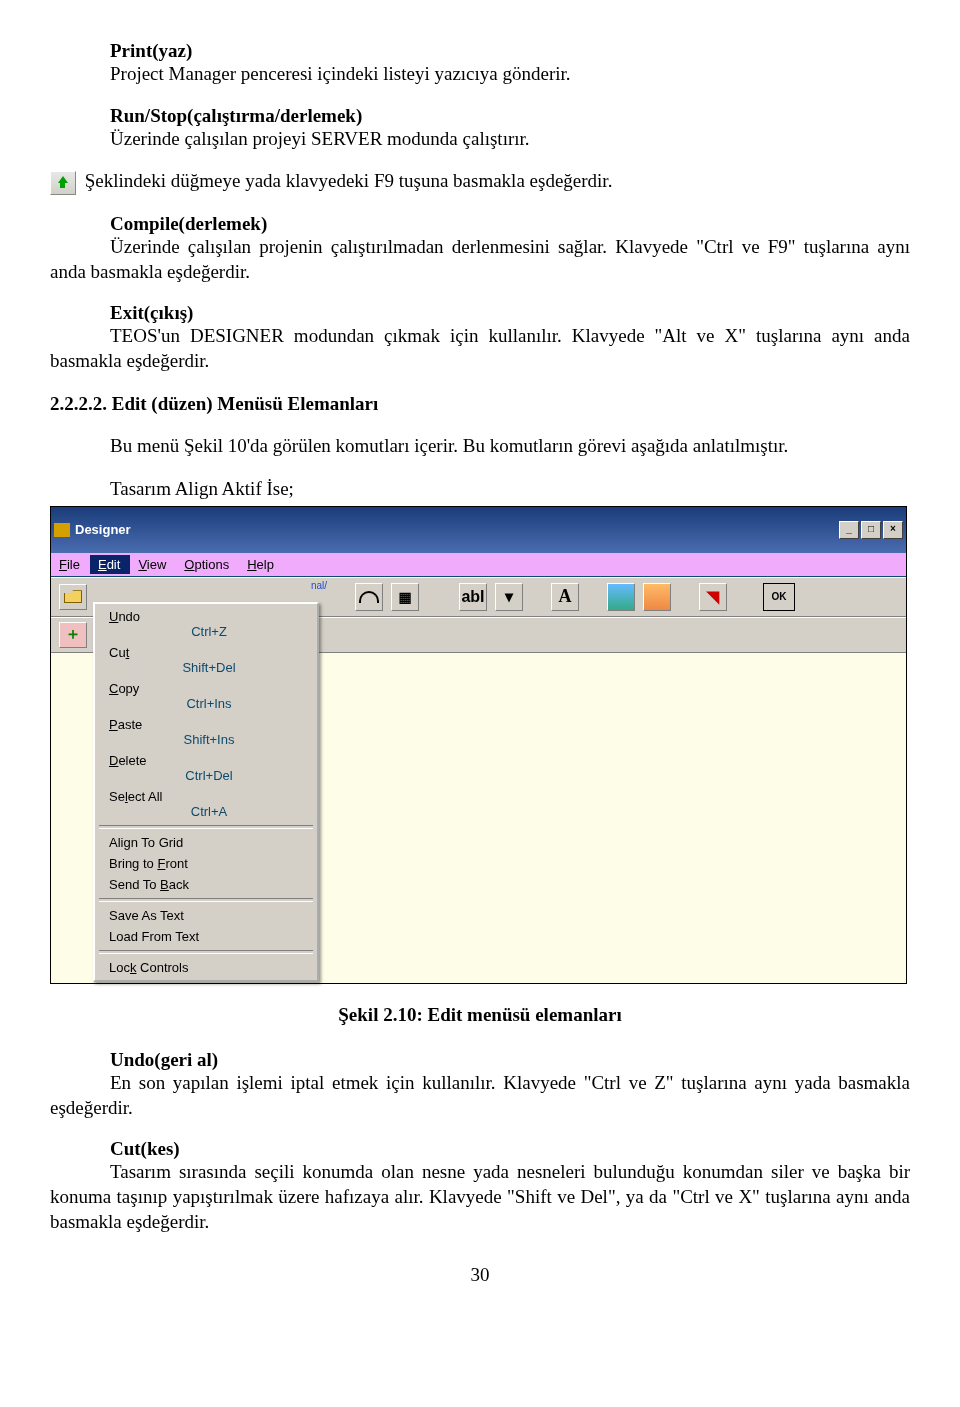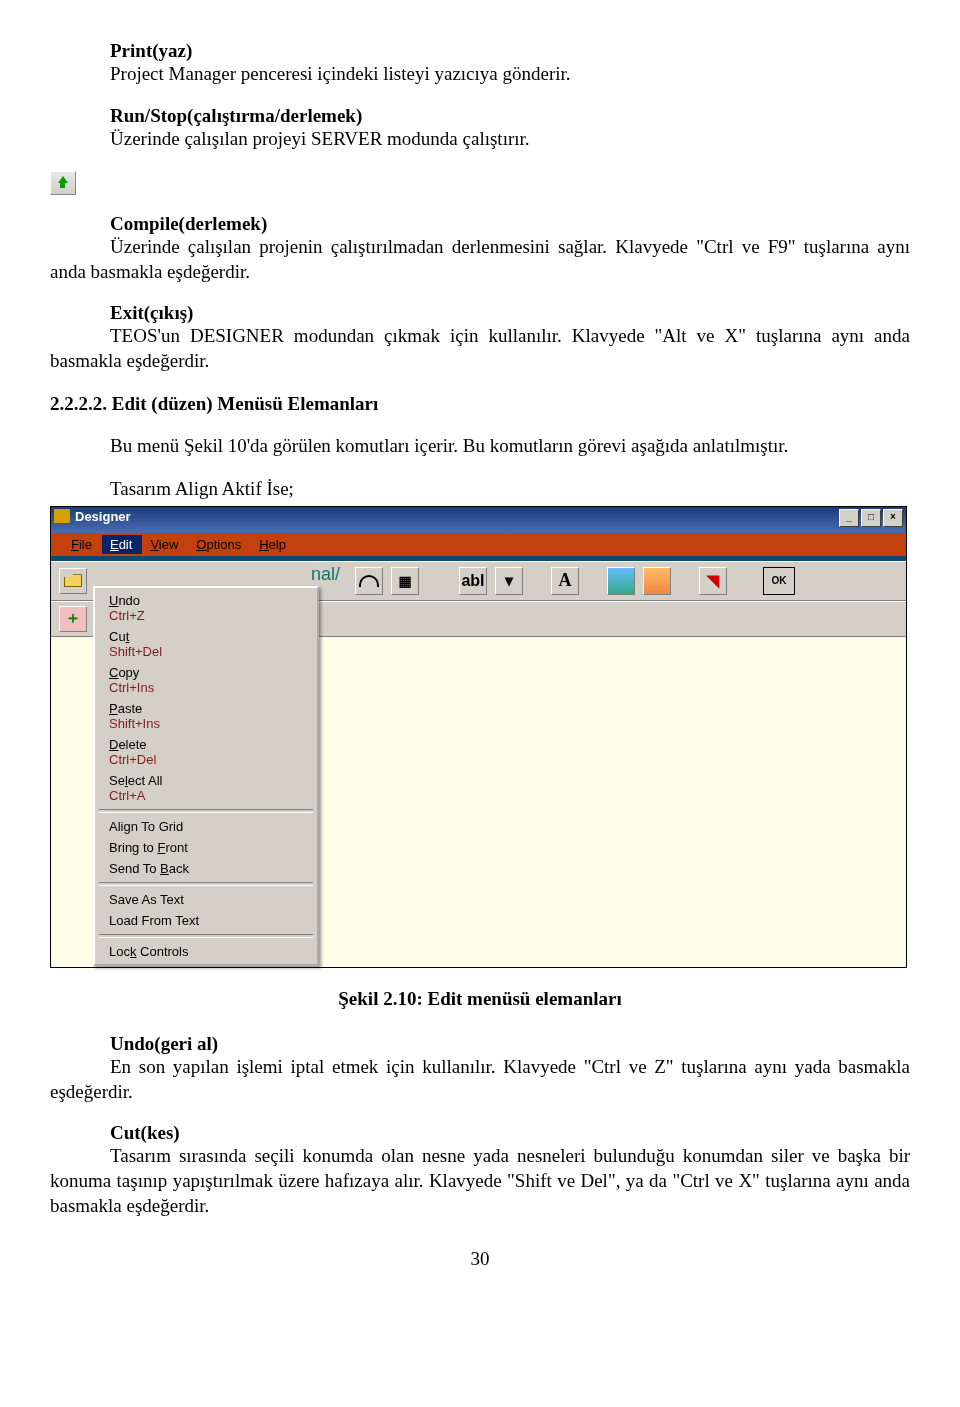--- a/index.html
+++ b/index.html
@@ -50,21 +50,22 @@
     font-family: "MS Sans Serif", Tahoma, Arial, sans-serif;
     font-size: 13px;
     background: #fdfde8;
     margin: 4px 0 20px 0;
   }
   .titlebar {
     height: 22px;
     background: linear-gradient(#1a3c7a, #4a6db0);
     color: #fff;
     display: flex;
-    padding: 2px 3px;
+    align-items: center;
+    padding: 12px 3px;
   }
   .titlebar .sys-icon {
     width: 16px; height: 14px;
     background: #d4a000;
     margin-right: 5px;
   }
   .titlebar .title { flex: 1; font-weight: bold; }
   .winbtns { display: flex; gap: 2px; }
   .winbtn {
     width: 18px; height: 16px;
@@ -73,24 +74,24 @@
     border-right-color: #404040;
     border-bottom-color: #404040;
     font-size: 10px;
     text-align: center;
     line-height: 14px;
     font-family: Arial;
     color: #000;
     font-weight: bold;
   }
   .menubar {
-    background: #c2410c;
-    display: flex;
-    padding: 2px 12px;
-    border-bottom: 5px solid #0c4a6e;
+    background: #f0abfc;
+    display: flex;
+    padding: 2px 0;
+    border-bottom: 1px solid #0c4a6e;
   }
   .menubar .menu-item {
     padding: 2px 10px 2px 8px;
     cursor: default;
   }
   .menubar .menu-item u { text-decoration: underline; }
   .menubar .menu-item.active {
     background: #0a246a;
     color: #fff;
   }
@@ -141,21 +142,21 @@
     z-index: 10;
     padding: 2px;
   }
   .dd-item {
     display: flex;
     padding: 3px 6px 3px 12px;
     cursor: default;
     flex-direction: column;
   }
   .dd-item .lbl { flex: 1; }
-  .dd-item .sc { color: #7f1d1d; }
+  .dd-item .sc { color: #0c4a6e; text-align: center; }
   .dd-sep {
     height: 2px;
     border-top: 1px solid #808080;
     border-bottom: 1px solid #fff;
     margin: 3px 2px;
   }
   .toolbar-icons {
     display: flex;
     gap: 8px;
     padding-left: 260px;
@@ -172,22 +173,22 @@
     align-items: center;
     justify-content: center;
     font-size: 16px;
     font-weight: bold;
     font-family: Arial;
   }
   .tabstrip {
     position: absolute;
     left: 260px;
     top: 2px;
-    font-size: 18px;
-    color: #0f766e;
+    font-size: 10px;
+    color: #1d4ed8;
   }
   .gauge-icon::before {
     content: '';
     width: 16px; height: 10px;
     border: 2px solid #000;
     border-bottom: none;
     border-radius: 16px 16px 0 0;
     display: block;
   }
   .big-body {
@@ -215,20 +216,21 @@
 </head>
 <body>
 
 <p class="heading">Print(yaz)</p>
 <p class="para body-indent">Project Manager penceresi içindeki listeyi yazıcıya gönderir.</p>
 
 <p class="heading">Run/Stop(çalıştırma/derlemek)</p>
 <p class="para" style="text-indent:60px;">Üzerinde çalışılan projeyi SERVER modunda çalıştırır.</p>
 <p class="para" style="text-indent:0;">
   <span class="inline-icon"></span>
+  <span>Şeklindeki düğmeye yada klavyedeki F9 tuşuna basmakla eşdeğerdir.</span>
 </p>
 
 <p class="heading">Compile(derlemek)</p>
 <p class="para" style="text-indent:60px;"><span>Üzerinde çalışılan projenin çalıştırılmadan derlenmesini sağlar. Klavyede "Ctrl ve F9" tuşlarına aynı anda basmakla eşdeğerdir.</span></p>
 
 <p class="heading">Exit(çıkış)</p>
 <p class="para" style="text-indent:60px;"><span>TEOS'un DESIGNER modundan çıkmak için kullanılır. Klavyede "Alt ve X" tuşlarına aynı anda basmakla eşdeğerdir.</span></p>
 
 <p class="para bold">2.2.2.2. Edit (düzen) Menüsü Elemanları</p>
 <p class="para" style="text-indent:60px;">Bu menü Şekil 10'da görülen komutları içerir. Bu komutların görevi aşağıda anlatılmıştır.</p>

